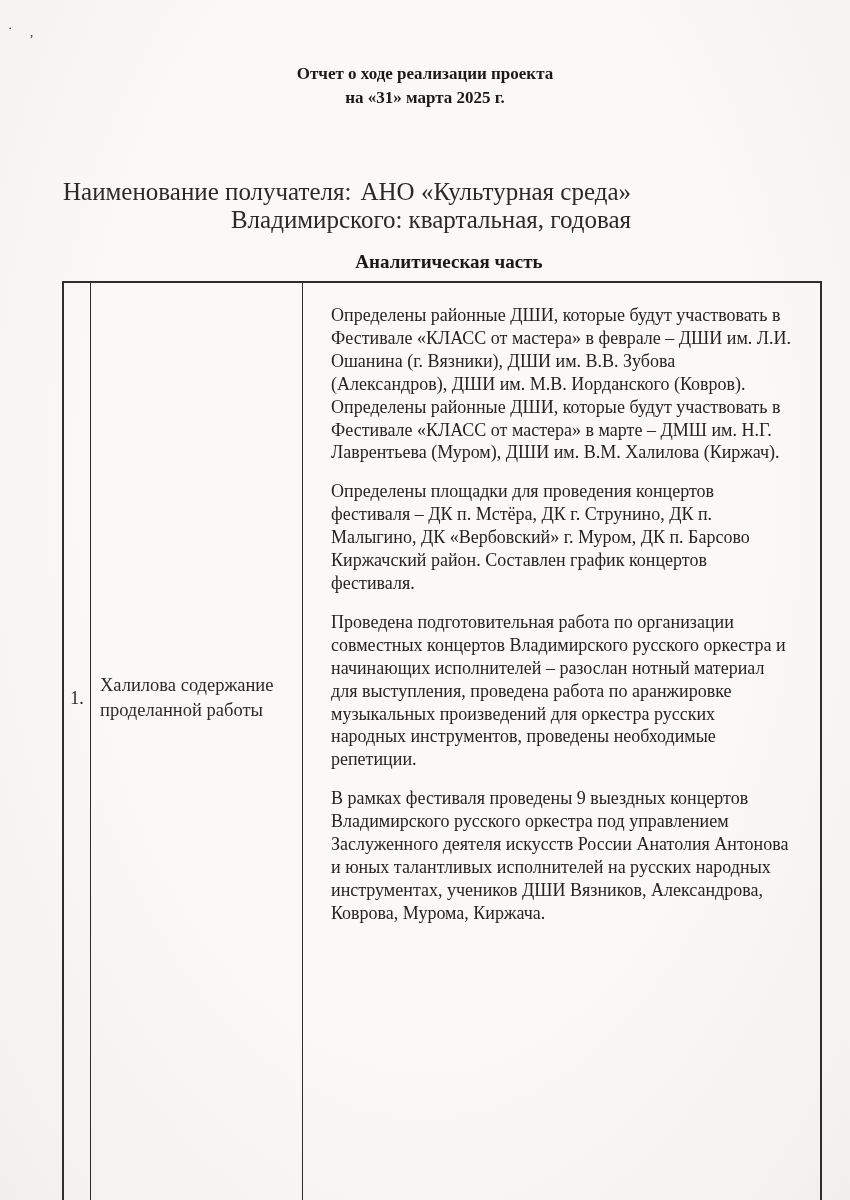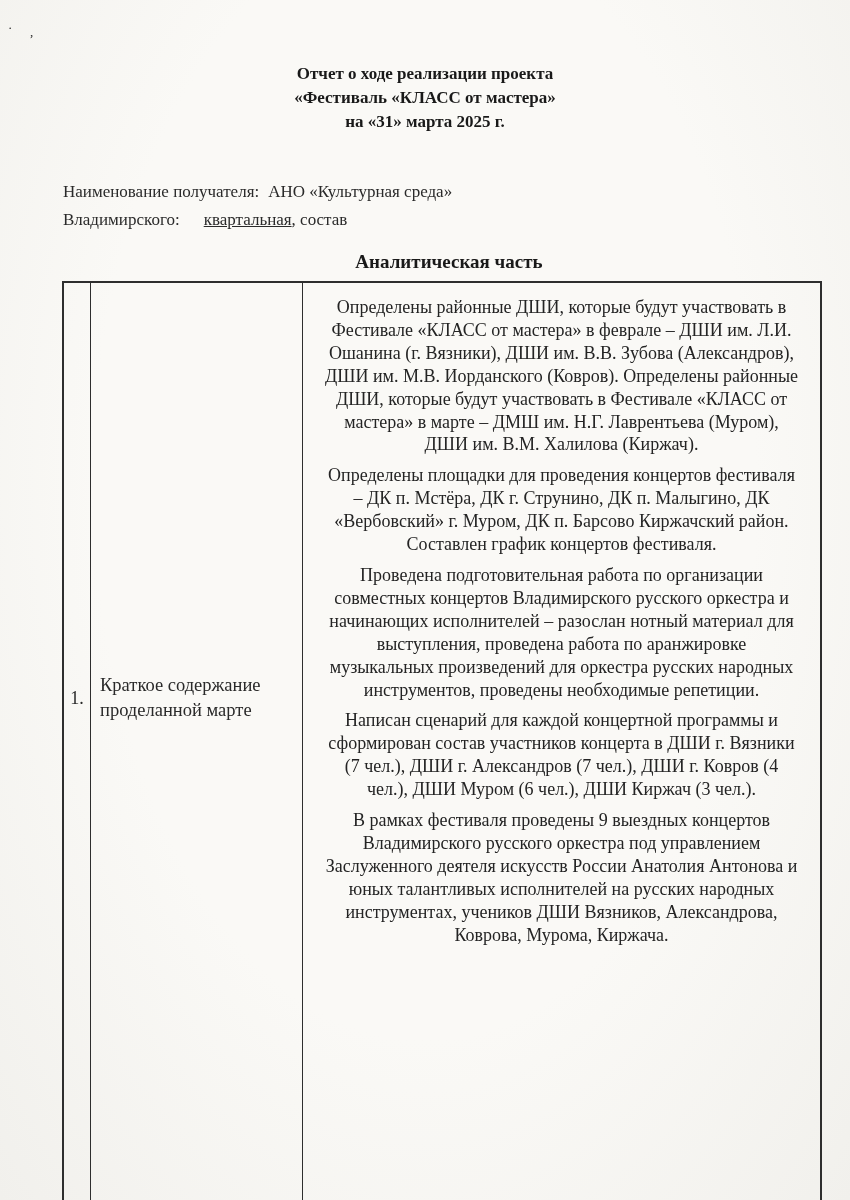--- a/index.html
+++ b/index.html
@@ -36,26 +36,27 @@
     font-weight: bold;
     font-size: 17px;
     line-height: 24px;
     color: #191919;
   }
 
   .meta {
     position: absolute;
     left: 63px;
     top: 178px;
-    font-size: 17px;
+    font-size: 25px;
     line-height: 28px;
     color: #2a2a2a;
+    text-align: right;
   }
   .meta .val   { margin-left: 9px; }
-  .meta .u     { text-decoration: underline; margin-left: 24px; }
+  .meta .u     { margin-left: 6px; }
 
   .section-heading {
     position: absolute;
     top: 251px;
     left: 0;
     width: 100%;
     text-align: center;
     font-weight: bold;
     font-size: 19px;
     color: #191919;
@@ -91,56 +92,54 @@
     font-size: 18.5px;
     line-height: 25px;
     color: #2a2a2a;
   }
   .cell-content {
     padding: 5px 12px 0 12px;
     font-size: 18px;
     line-height: 22.9px;
     color: #242424;
   }
-  .cell-content p { margin: 8px; text-align: center; }
+  .cell-content p { margin: 16px; }
 </style>
 </head>
 <body>
 
 <div class="page">
 
   <span class="speck s1">·</span>
   <span class="speck s2">,</span>
 
   <div class="title-block">
     <div>Отчет о ходе реализации проекта</div>
-    <div>«Фестиваль «КЛАСС от мастера»</div>
     <div>на «31» марта 2025 г.</div>
   </div>
 
   <div class="meta">
     <div class="meta-line">
       <span>Наименование получателя:</span><span class="val">АНО «Культурная среда»</span>
     </div>
     <div class="meta-line">
-      <span>Владимирского:</span><span class="u">квартальная</span><span>, состав</span>
+      <span>Владимирского:</span><span class="u">квартальная</span><span>, годовая</span>
     </div>
   </div>
 
   <div class="section-heading">Аналитическая часть</div>
 
   <div class="report-table">
     <div class="cell cell-num">
       <span>1.</span>
     </div>
     <div class="cell cell-label">
-      <span>Краткое содержание проделанной марте</span>
+      <span>Халилова содержание проделанной работы</span>
     </div>
     <div class="cell cell-content">
       <p>Определены районные ДШИ, которые будут участвовать в Фестивале «КЛАСС от мастера» в феврале – ДШИ им. Л.И. Ошанина (г. Вязники), ДШИ им. В.В. Зубова (Александров), ДШИ им. М.В. Иорданского (Ковров).  Определены районные ДШИ, которые будут участвовать в Фестивале «КЛАСС от мастера» в марте – ДМШ им. Н.Г. Лаврентьева (Муром), ДШИ им. В.М. Халилова (Киржач).</p>
       <p>Определены площадки для проведения концертов фестиваля – ДК п. Мстёра, ДК г. Струнино, ДК п. Малыгино, ДК «Вербовский» г. Муром, ДК п. Барсово Киржачский район. Составлен график концертов фестиваля.</p>
       <p>Проведена подготовительная работа по организации совместных концертов Владимирского русского оркестра и начинающих исполнителей – разослан нотный материал для выступления, проведена работа по аранжировке музыкальных произведений для оркестра русских народных инструментов, проведены необходимые репетиции.</p>
-      <p>Написан сценарий для каждой концертной программы и сформирован состав участников концерта в ДШИ г. Вязники (7 чел.), ДШИ г. Александров (7 чел.), ДШИ г. Ковров (4 чел.), ДШИ Муром (6 чел.), ДШИ Киржач (3 чел.).</p>
       <p>В рамках фестиваля проведены 9 выездных концертов Владимирского русского оркестра под управлением Заслуженного деятеля искусств России Анатолия Антонова и юных талантливых исполнителей на русских народных инструментах, учеников ДШИ Вязников, Александрова, Коврова, Мурома, Киржача.</p>
     </div>
   </div>
 
 </div>
 
 </body></html>

